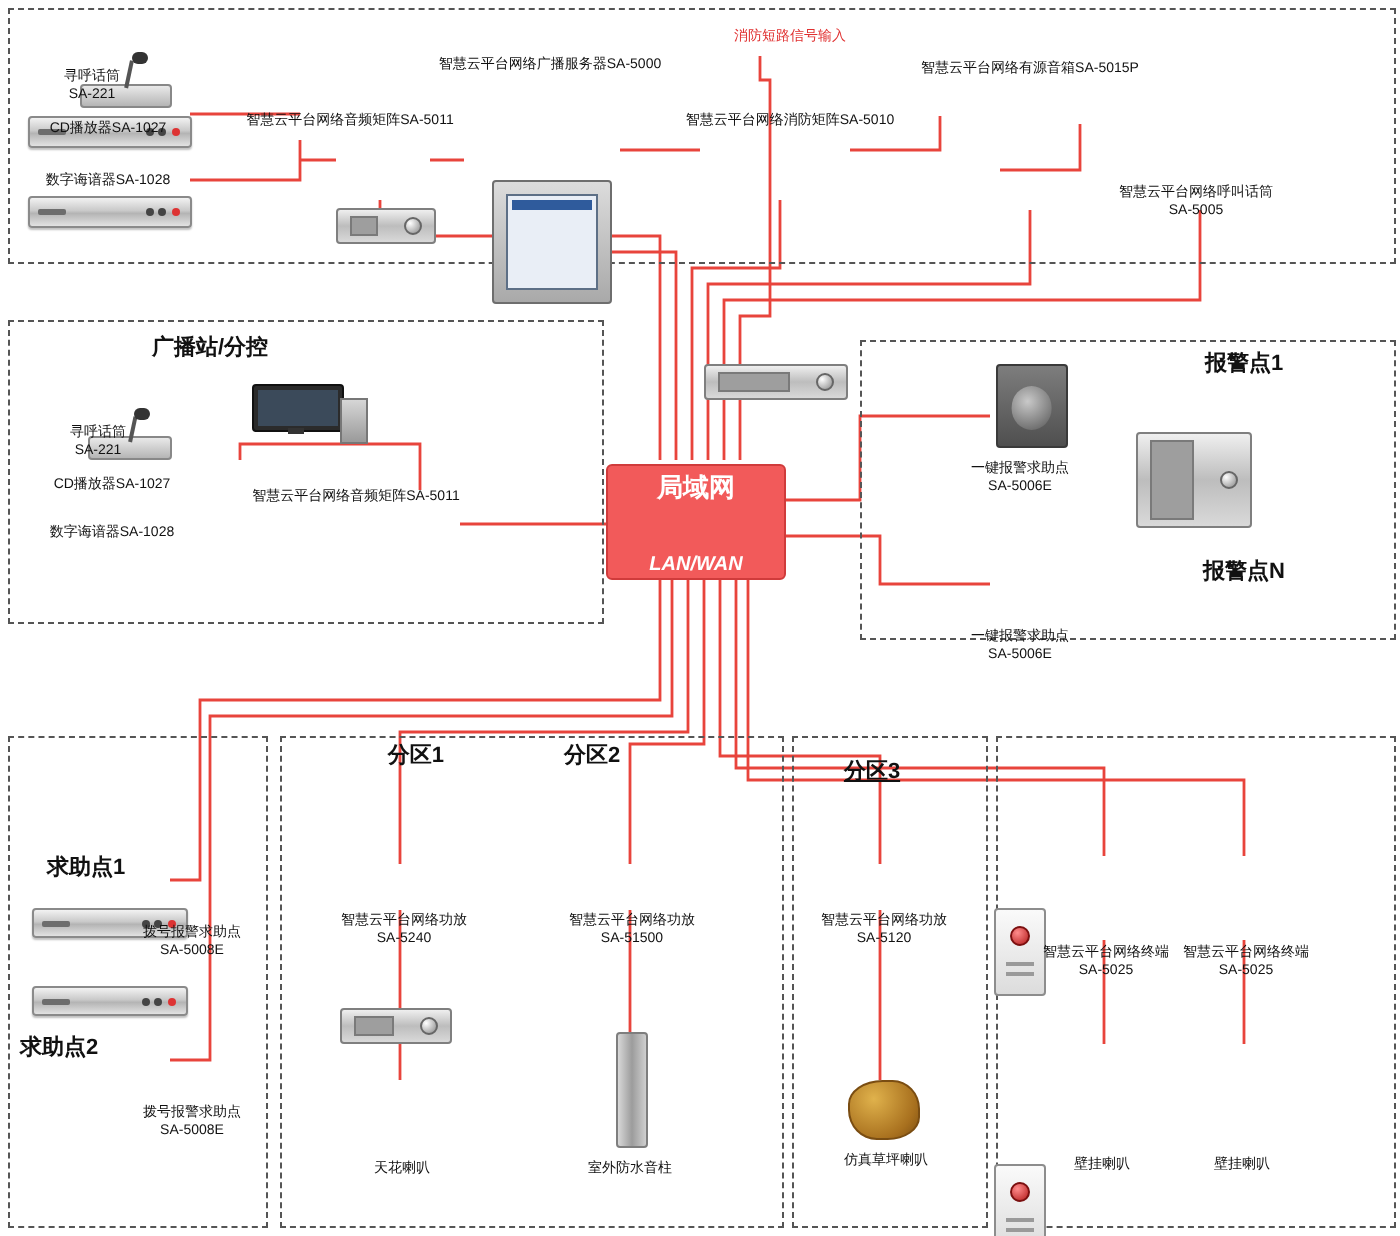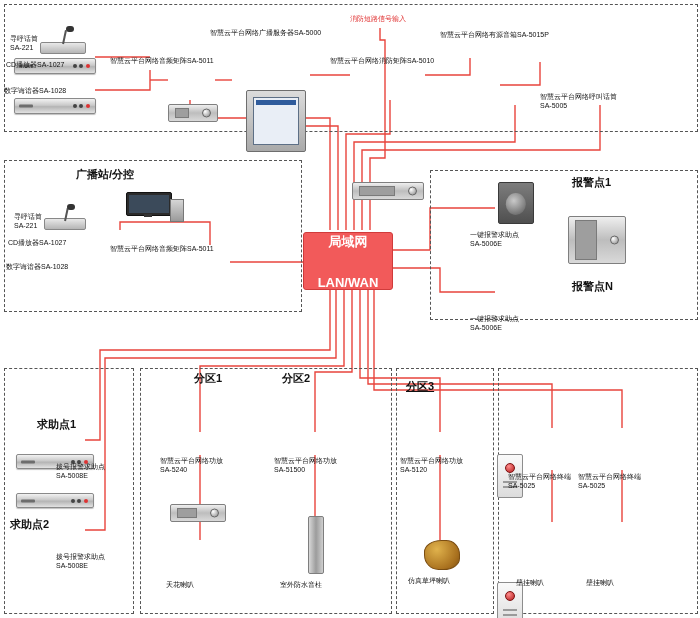--- a/index.html
+++ b/index.html
@@ -5,21 +5,21 @@
   html,body{margin:0;padding:0;}
   body{
     width:700px;height:618px;
     background:#ffffff;
     font-family:"Liberation Sans", sans-serif;
     position:relative;
     overflow:hidden;
     color:#111;
   }
   #canvas{position:absolute;left:0;top:0;width:700px;height:618px;}
-  .lbl{position:absolute;font-size:7px;line-height:9px;text-align:left;color:#111;white-space:pre-line;}
+  .lbl{position:absolute;font-size:7px;line-height:9px;text-align:center;color:#111;white-space:pre-line;}
   .mid{font-size:11px;font-weight:bold;}
   .red{color:#e03030;}
 
   
   .dbox{position:absolute;border:1px dashed #555;}
 
   
   .dev{position:absolute;}
 
   
@@ -71,21 +71,21 @@
   .pc .mon{position:absolute;left:0;top:0;width:100%;height:66%;background:#2b2b2b;border:1px solid #111;border-radius:2px;}
   .pc .mon:after{content:"";position:absolute;left:2px;top:2px;right:2px;bottom:2px;background:#3b4a5a;}
   .pc .stand{position:absolute;left:40%;top:64%;width:20%;height:10%;background:#333;}
   .pc .tower{position:absolute;right:-14px;top:22%;width:12px;height:60%;background:linear-gradient(#d6d6d6,#9a9a9a);border:1px solid #777;}
 
   
   .lanbox{position:absolute;background:#f25a5a;border:1px solid #d03b3b;border-radius:3px;
         display:flex;flex-direction:column;align-items:center;justify-content:center;color:#fff;}
   .lanbox span{display:block;font-weight:bold;text-align:center;}
   .lan1{font-size:13px;}
-  .lan2{font-size:13px;}
+  .lan2{font-size:10px;font-style:italic;}
 </style>
 </head>
 <body>
 
 <svg id="canvas" xmlns="http://www.w3.org/2000/svg">
   <g stroke="#e8443c" stroke-width="1.4" fill="none">
 
     <path d="M95,57 L150,57"></path>
     <path d="M95,90 L150,90 L150,70"></path>
     <path d="M150,80 L168,80"></path>
@@ -220,33 +220,33 @@
 
 <div class="lbl mid" style="left:572px;top:282px;width:100px;">报警点N</div>
 <div class="panel dev" style="left:497px;top:270px;width:24px;height:42px;">
   <div class="btn" style="top:8px;"></div>
   <div class="slot" style="top:26px;"></div>
   <div class="slot" style="top:31px;"></div>
 </div>
 <div class="lbl" style="left:470px;top:314px;width:80px;">一键报警求助点
 SA-5006E</div>
 
-<div class="lbl mid" style="left:10px;top:420px;width:66px;text-align:right;">求助点1</div>
+<div class="lbl mid" style="left:10px;top:430px;width:66px;text-align:center;">求助点1</div>
 
 <div class="lbl" style="left:56px;top:462px;width:80px;">拨号报警求助点
 SA-5008E</div>
 
 <div class="lbl mid" style="left:10px;top:520px;width:66px;text-align:left;">求助点2</div>
 
 <div class="lbl" style="left:56px;top:552px;width:80px;">拨号报警求助点
 SA-5008E</div>
 
 <div class="lbl mid" style="left:162px;top:374px;width:60px;text-align:right;">分区1</div>
 <div class="lbl mid" style="left:282px;top:374px;width:60px;text-align:left;">分区2</div>
-<div class="lbl mid" style="left:406px;top:382px;width:60px;text-align:left;text-decoration:underline;">分区3</div>
+<div class="lbl mid" style="left:406px;top:382px;width:60px;text-align:center;text-decoration:underline;">分区3</div>
 
 <div class="lbl" style="left:160px;top:456px;width:84px;">智慧云平台网络功放
 SA-5240</div>
 
 <div class="lbl" style="left:166px;top:580px;width:70px;">天花喇叭</div>
 
 <div class="lbl" style="left:274px;top:456px;width:84px;">智慧云平台网络功放
 SA-51500</div>
 <div class="column dev" style="left:308px;top:516px;width:14px;height:56px;"></div>
 <div class="lbl" style="left:280px;top:580px;width:70px;">室外防水音柱</div>

